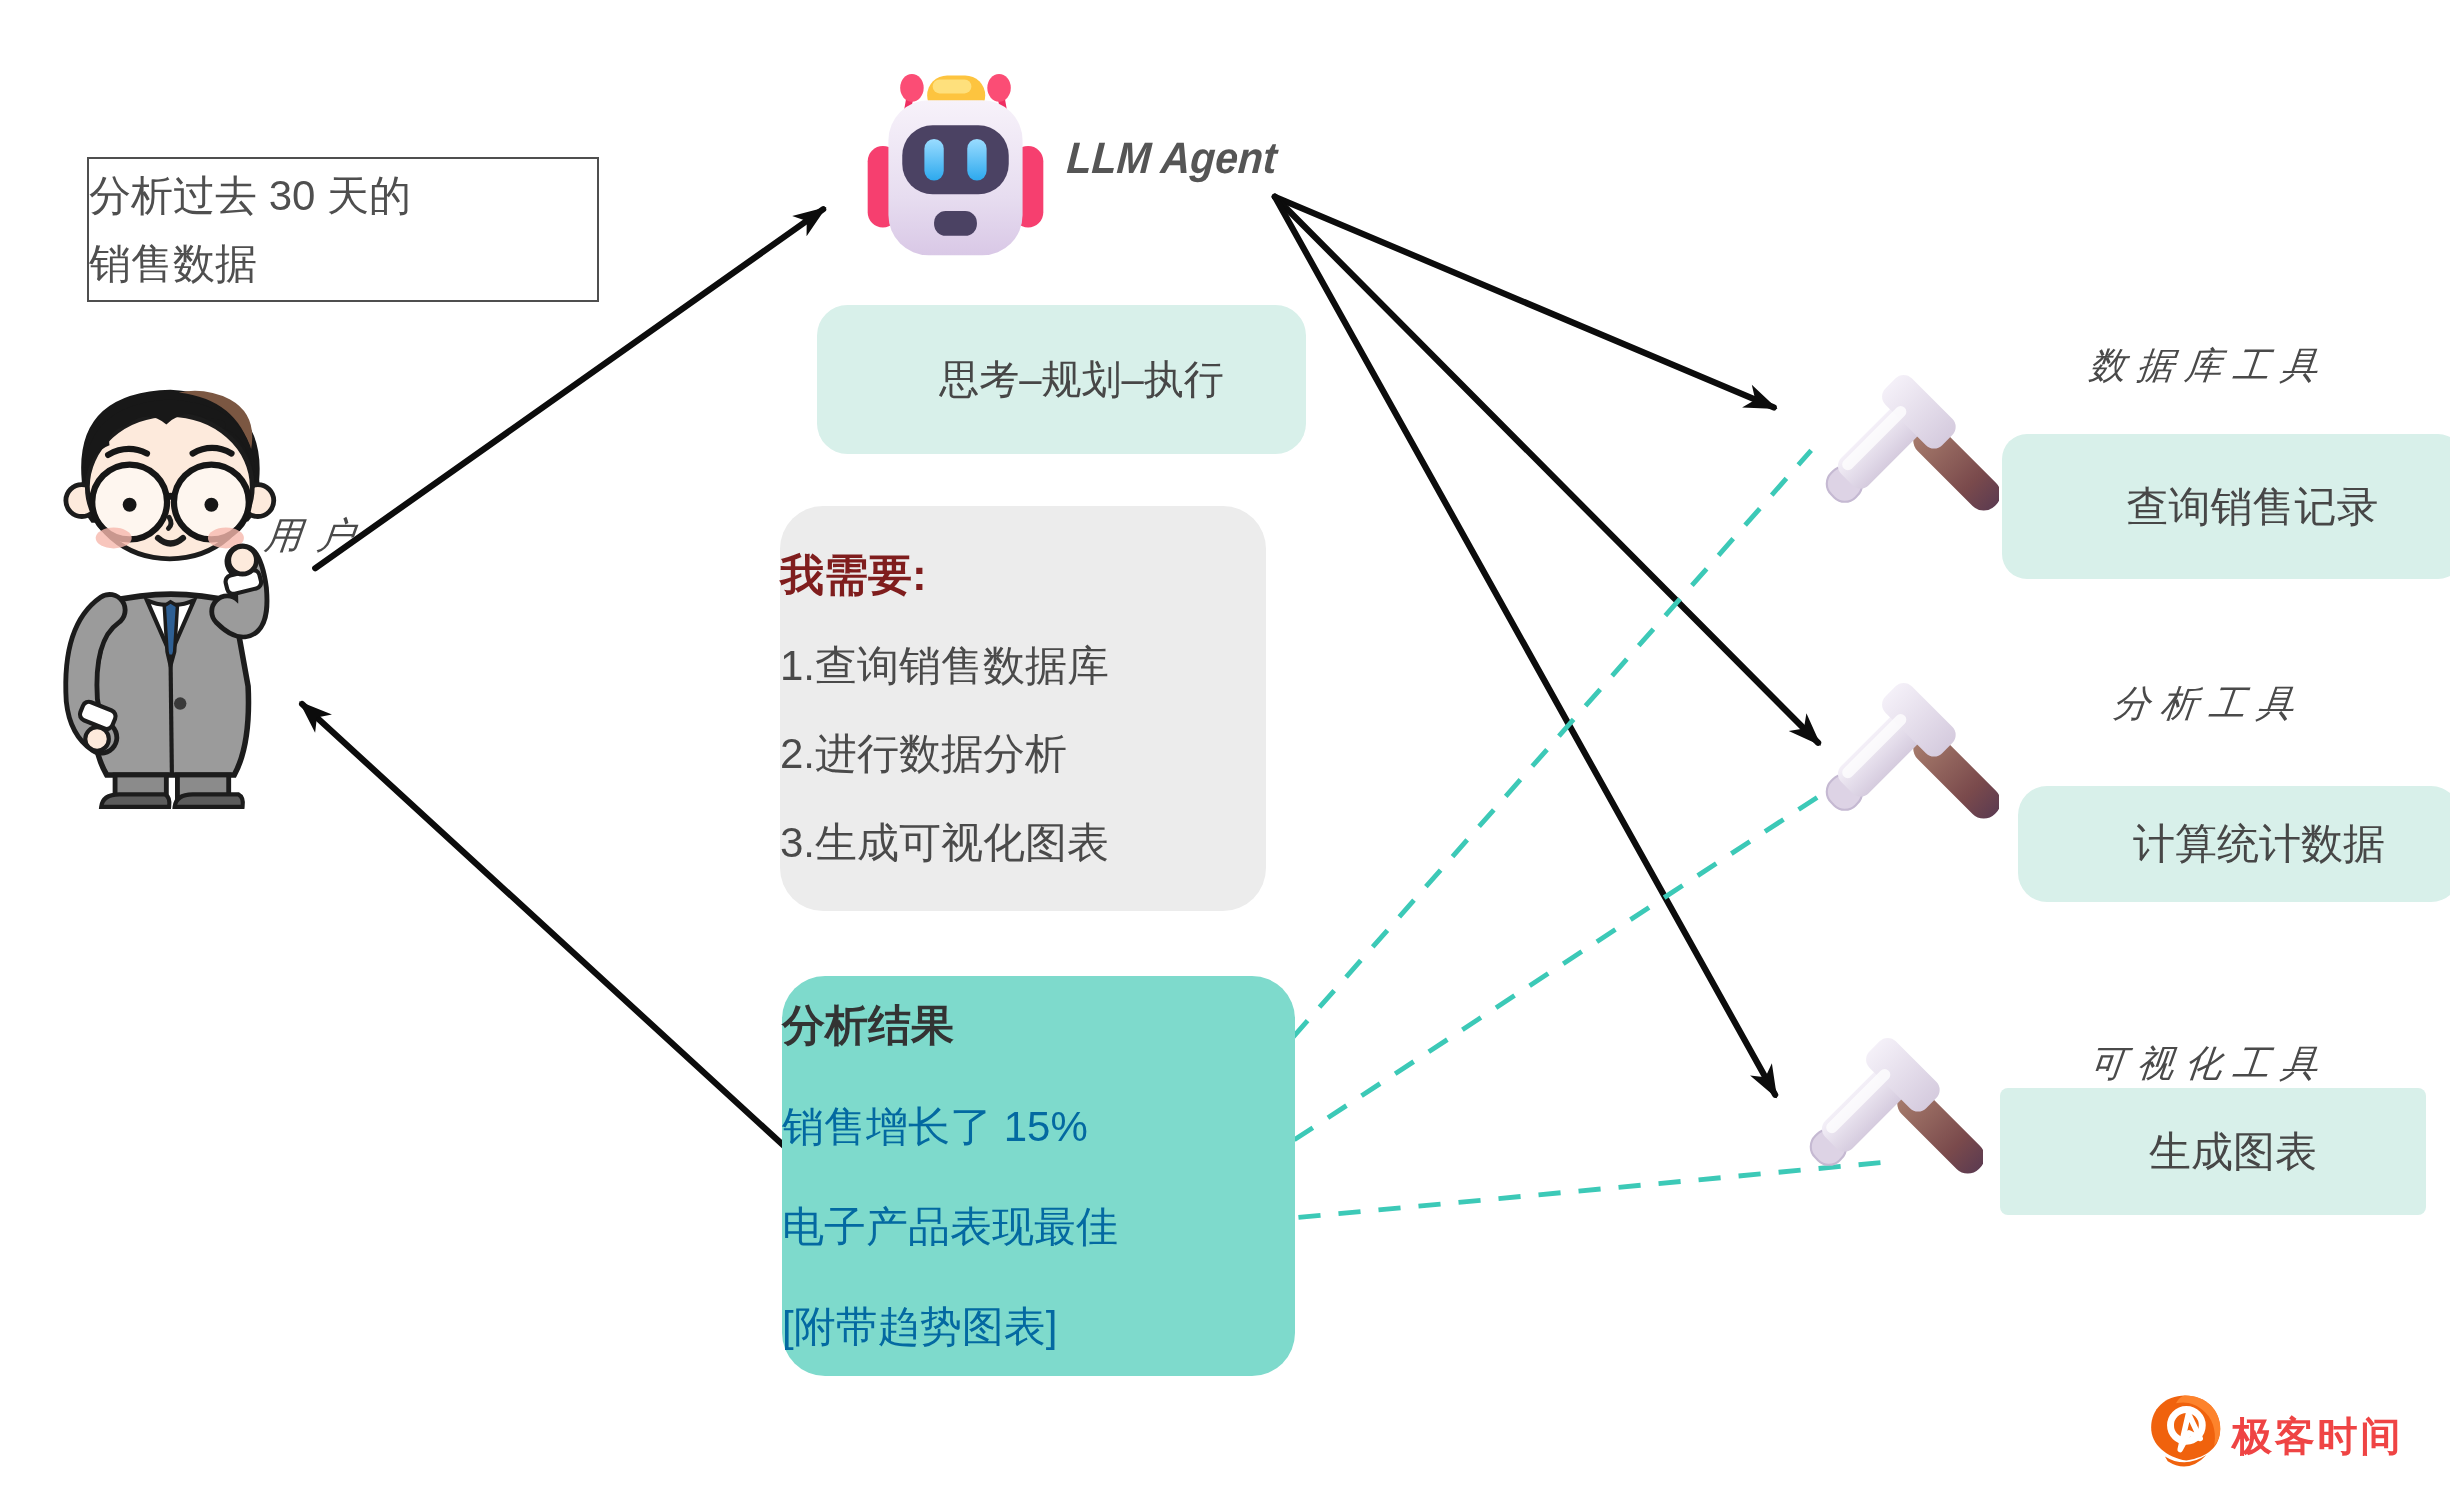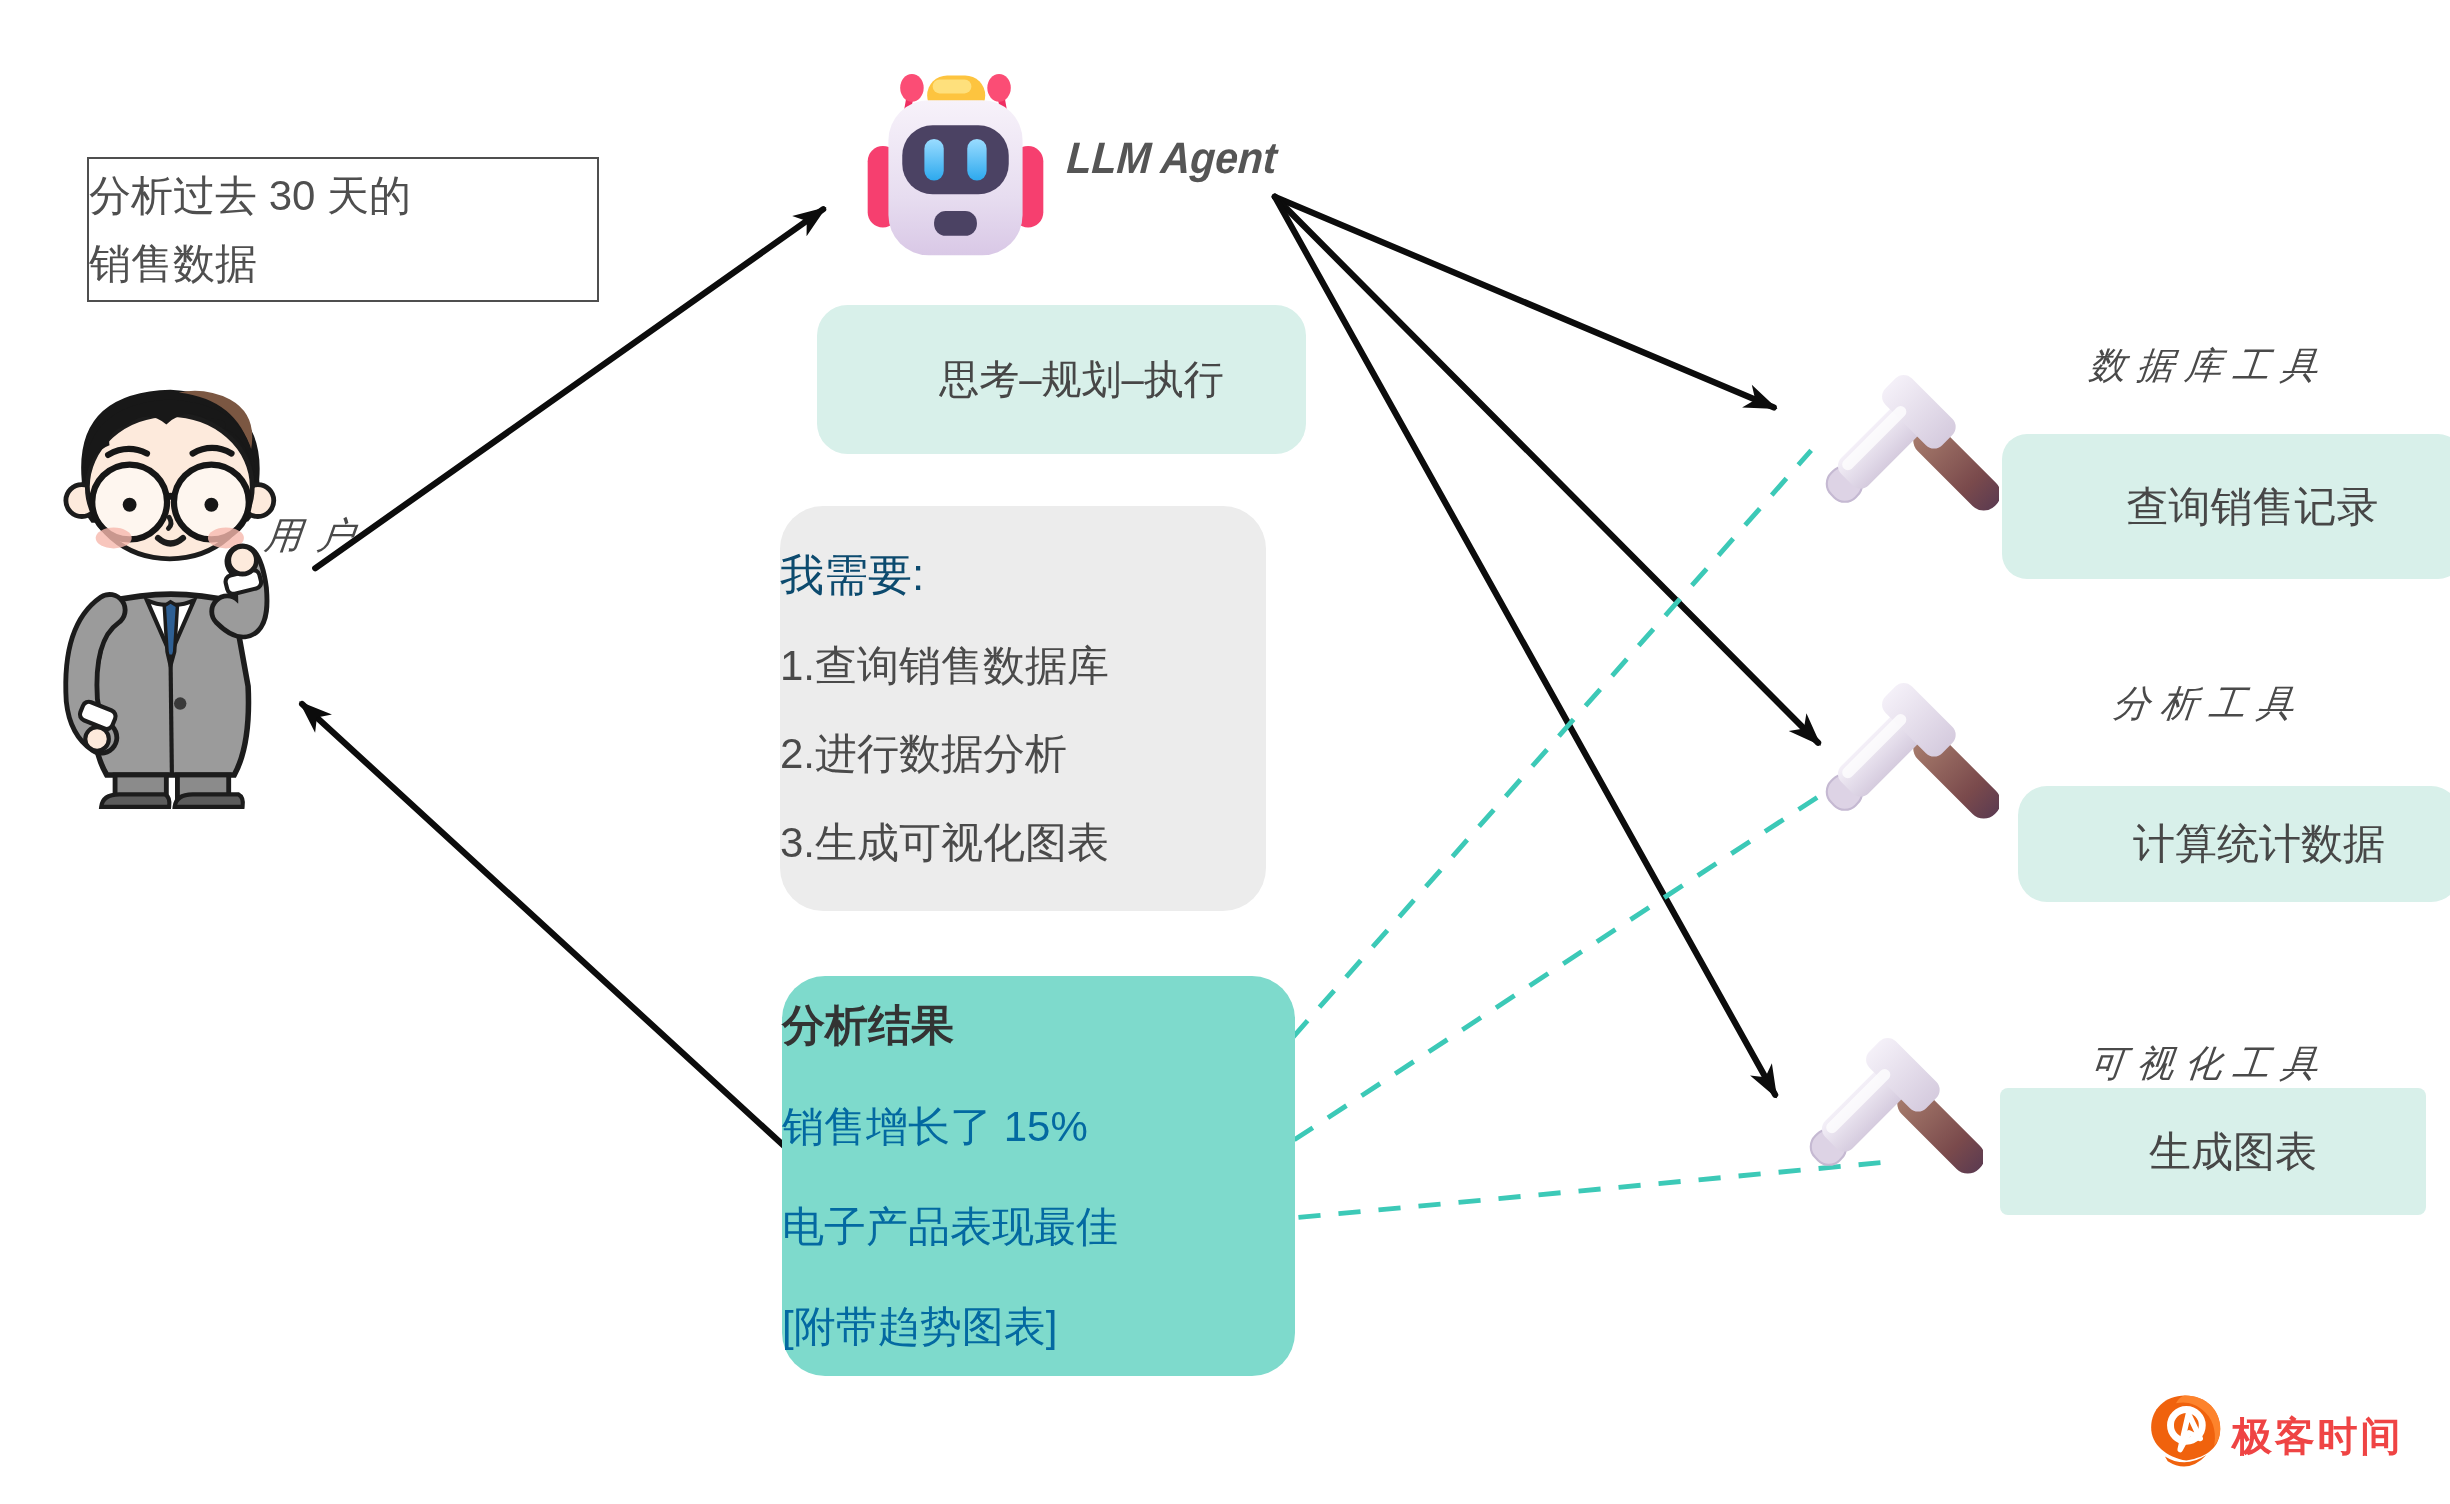--- a/index.html
+++ b/index.html
@@ -13,21 +13,21 @@
 
   .request-box{
     border:2.8px solid #4f4f4f;background:#fff;
     font-size:42px;line-height:1.55;color:#4f4f4f;
   }
   .mint{background:#d8f0ea;border-radius:30.5px;}
   .gray-panel{background:#ececec;border-radius:43px;}
   .result{background:#7edacc;border-radius:43px;color:#3e3e3e;}
 
   .think-text{font-size:40px;color:#474747;}
-  .plan-title{font-size:44px;font-weight:normal;color:#0c4a6e;}
+  .plan-title{font-size:44px;font-weight:bold;color:#7f1d1d;}
   .plan-step{font-size:42px;color:#4a4a4a;}
   .result-title{font-size:43px;font-weight:bold;color:#333;}
   .result-line{font-size:42px;color:#0369a1;}
   .tool-action{font-size:42px;color:#474747;}
 
   .hand-label{
     font-size:37px;color:#4a4a4a;letter-spacing:11px;font-style:italic;
     transform:skewX(-6deg);white-space:nowrap;
   }
   .user-label{font-size:37px;letter-spacing:15.2px;}

